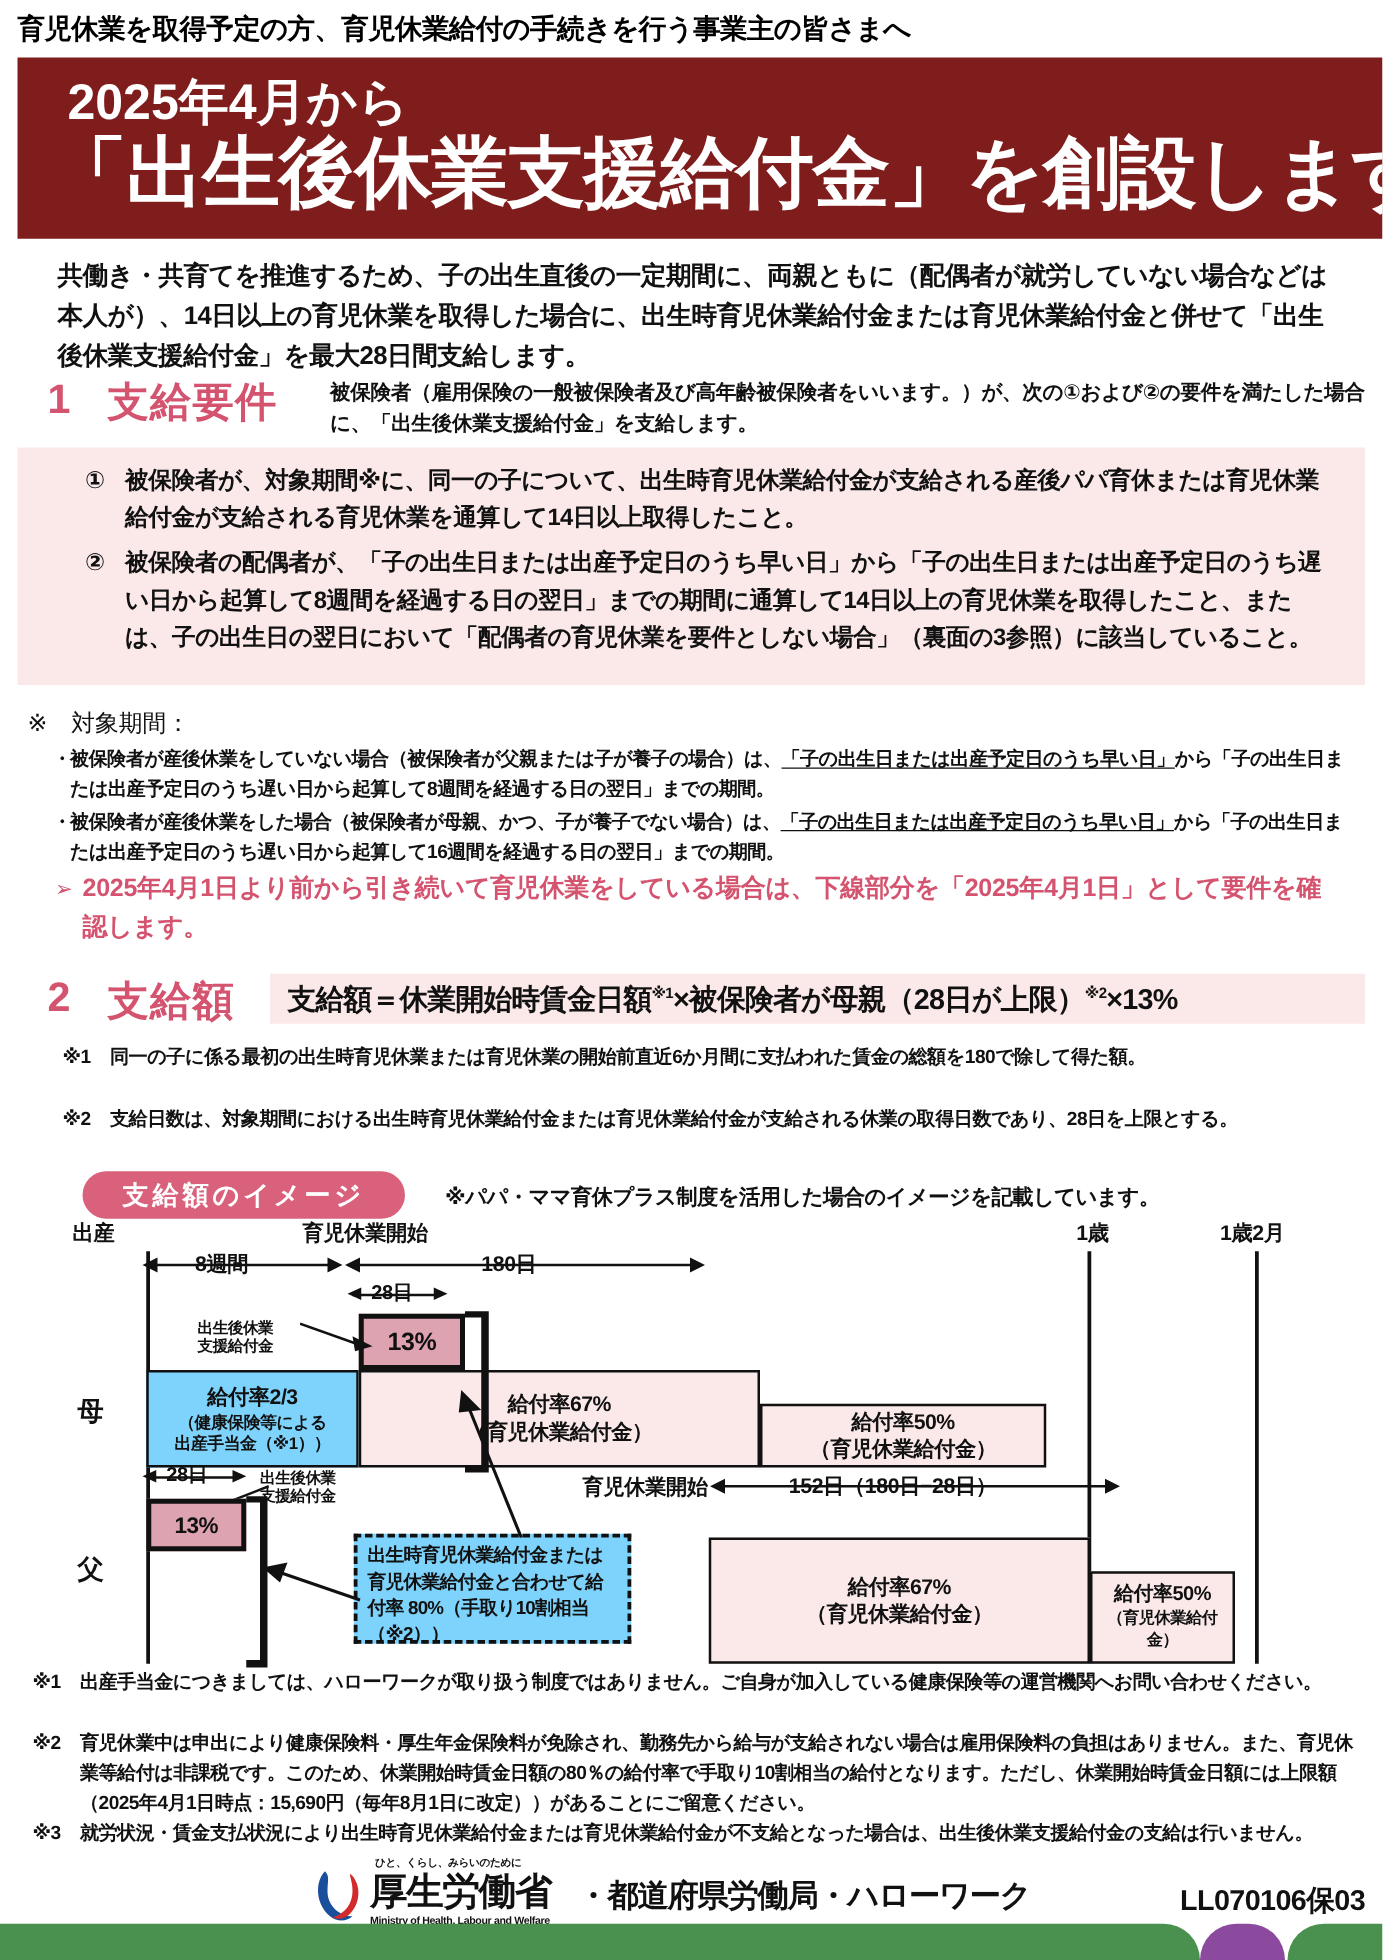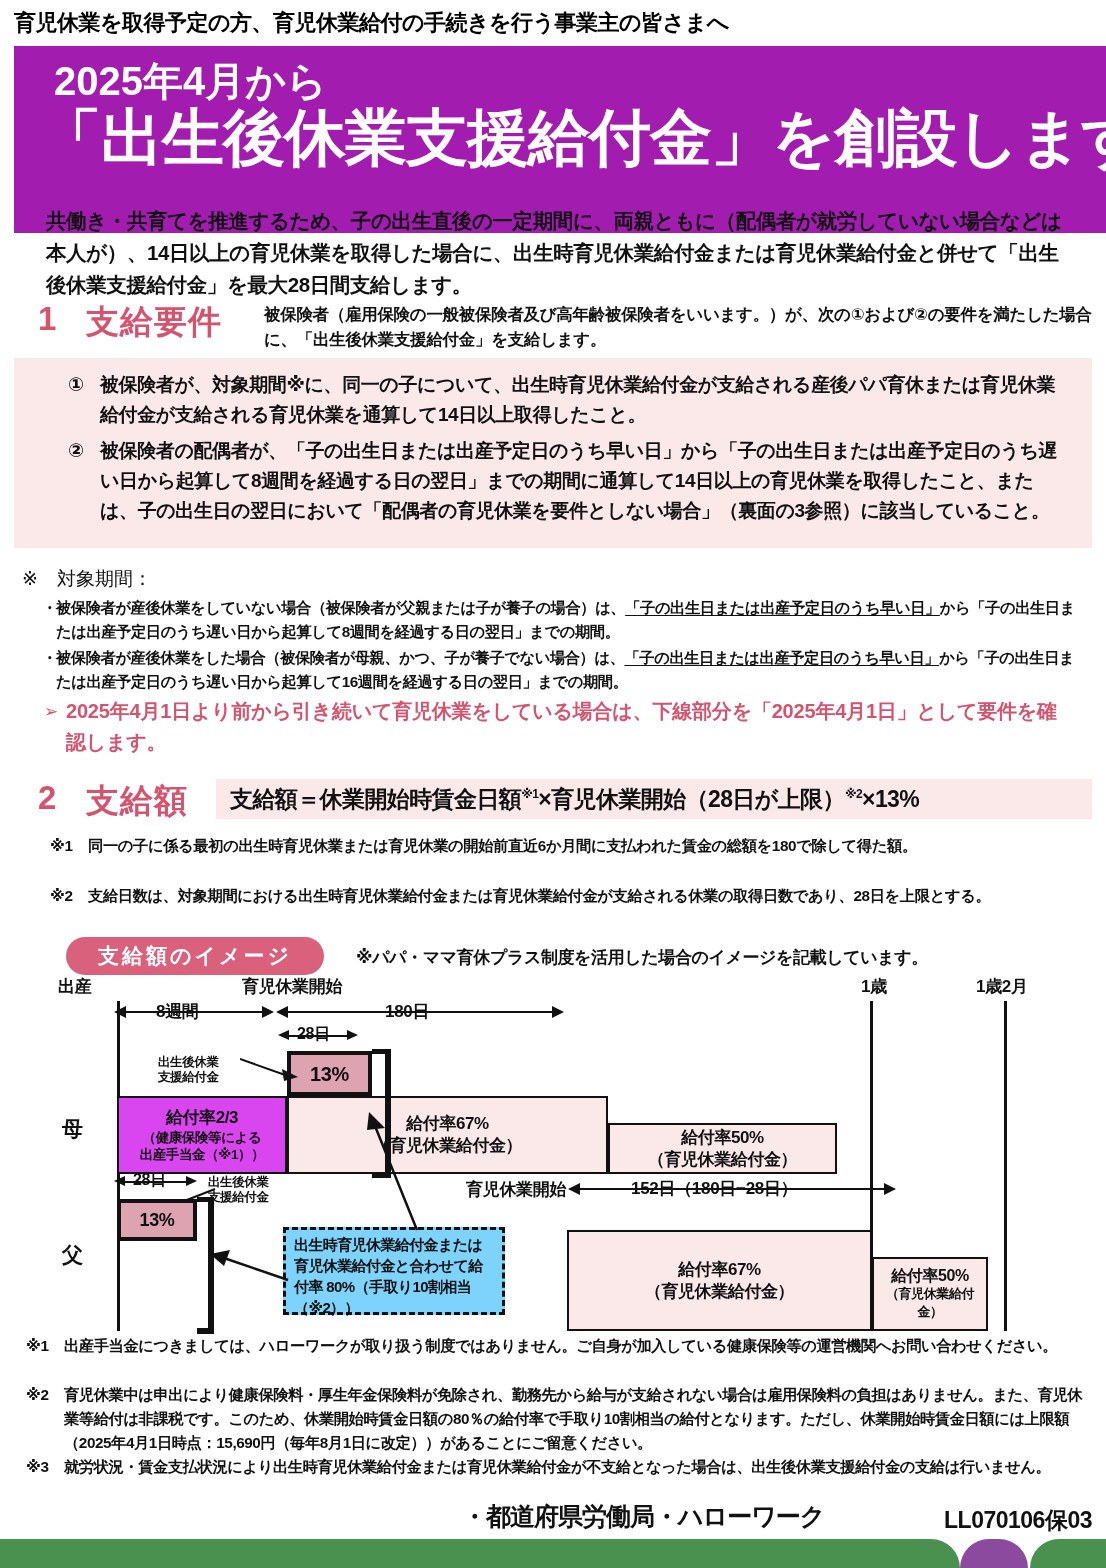--- a/index.html
+++ b/index.html
@@ -11,22 +11,22 @@
     -webkit-font-smoothing:antialiased;
   }
   .page{position:relative;width:1106px;height:1568px;}
 
   
   .eyebrow{
     position:absolute;left:14px;top:8px;width:1080px;
     font-size:22px;font-weight:bold;letter-spacing:-0.5px;color:#000;
   }
   .banner{
-    position:absolute;left:14px;top:46px;width:1092px;height:187px;
-    background:#a21caf;
+    position:absolute;left:14px;top:46px;width:1092px;height:145px;
+    background:#7f1d1d;
   }
   .banner .yr{
     position:absolute;left:40px;top:8px;color:#fff;font-size:40px;font-weight:bold;
     letter-spacing:0px;
   }
   .banner .big{
     position:absolute;left:26px;top:50px;color:#fff;font-size:62px;font-weight:bold;
     letter-spacing:-1px;white-space:nowrap;
   }
 
@@ -104,21 +104,21 @@
   .diagram{position:absolute;left:0;top:975px;width:1106px;height:360px;}
   .dg-label{position:absolute;font-size:17px;font-weight:bold;letter-spacing:-0.3px;white-space:nowrap;}
   .dg-small{position:absolute;font-size:12.5px;font-weight:bold;line-height:15px;letter-spacing:-0.4px;white-space:nowrap;text-align:center;}
   .vline{position:absolute;width:2.5px;background:#111;}
   .hline{position:absolute;height:2px;background:#111;}
   .box{position:absolute;box-sizing:border-box;border:2px solid #111;background:#fbe9ea;
        display:flex;align-items:center;justify-content:center;text-align:center;
        font-size:17px;font-weight:bold;line-height:22px;letter-spacing:-0.4px;}
   .box.sm{font-size:14px;line-height:18px;}
   .box.dark{background:#dda3b0;border:4px solid #111;font-size:20px;}
-  .box.plain{background:#d946ef;}
+  .box.plain{background:#7dd3fc;}
   .rowlab{position:absolute;font-size:21px;font-weight:bold;}
   .callout{
     position:absolute;left:283px;top:1227px;width:222px;height:88px;box-sizing:border-box;
     border:3px dashed #111;background:#7dd3fc;padding:4px 6px 0 8px;
     font-size:15px;font-weight:bold;line-height:21px;letter-spacing:-0.6px;
   }
 
   
   .fn{
     position:absolute;font-size:15.3px;font-weight:bold;line-height:24px;letter-spacing:-0.45px;
@@ -185,21 +185,21 @@
 
   <div class="arrow-note">
     <span class="gt">➢</span>
     <span>2025年4月1日より前から引き続いて育児休業をしている場合は、下線部分を「2025年4月1日」として要件を確認します。</span>
   </div>
 
   <div class="sec-num" style="left:38px;top:779px;">2</div>
   <div class="sec-title" style="left:86px;top:779px;">支給額</div>
 
   <div class="formula-box"></div>
-  <div class="formula-txt"><span>支給額＝休業開始時賃金日額</span><sup>※1</sup><span>×育児休業開始（28日が上限）</span><sup>※2</sup><span>×13%</span></div>
+  <div class="formula-txt"><span>支給額＝休業開始時賃金日額</span><sup>※1</sup><span>×被保険者が母親（28日が上限）</span><sup>※2</sup><span>×13%</span></div>
 
   <div class="kome" style="left:50px;top:834px;width:1030px;">
     <span class="lbl">※1</span>
     <span class="tx">同一の子に係る最初の出生時育児休業または育児休業の開始前直近6か月間に支払われた賃金の総額を180で除して得た額。</span>
   </div>
   <div class="kome" style="left:50px;top:884px;width:1030px;">
     <span class="lbl">※2</span>
     <span class="tx">支給日数は、対象期間における出生時育児休業給付金または育児休業給付金が支給される休業の取得日数であり、28日を上限とする。</span>
   </div>
 
@@ -338,20 +338,30 @@
   </div>
   <div class="fn" style="left:26px;top:1383px;width:1060px;">
     <span class="lbl">※2</span>
     <span class="tx">育児休業中は申出により健康保険料・厚生年金保険料が免除され、勤務先から給与が支給されない場合は雇用保険料の負担はありません。また、育児休業等給付は非課税です。このため、休業開始時賃金日額の80％の給付率で手取り10割相当の給付となります。ただし、休業開始時賃金日額には上限額（2025年4月1日時点：15,690円（毎年8月1日に改定））があることにご留意ください。</span>
   </div>
   <div class="fn" style="left:26px;top:1455px;width:1060px;">
     <span class="lbl">※3</span>
     <span class="tx">就労状況・賃金支払状況により出生時育児休業給付金または育児休業給付金が不支給となった場合は、出生後休業支援給付金の支給は行いません。</span>
   </div>
 
+  <div class="mhlw">
+    <svg class="sym" viewBox="0 0 44 46">
+      <path d="M10 4 C2 12 2 30 14 40 C20 45 28 44 32 40 C22 40 12 32 12 20 C12 12 14 8 10 4 Z" fill="#1a4f9c"></path>
+      <path d="M30 6 C38 12 40 28 30 38 C26 42 20 43 16 41 C26 38 32 30 32 20 C32 12 30 10 30 6 Z" fill="#d32b2b"></path>
+      <circle cx="17" cy="13" r="4" fill="#ffffff"></circle>
+    </svg>
+    <div class="tag">ひと、くらし、みらいのために</div>
+    <div class="name">厚生労働省</div>
+    <div class="en">Ministry of Health, Labour and Welfare</div>
+  </div>
   <div class="org">・都道府県労働局・ハローワーク</div>
   <div class="code">LL070106保03</div>
 
   <div class="greenbar"></div>
   <div class="purplearc"></div>
   <div class="greenarc"></div>
 
 </div>
 
 </body></html>

